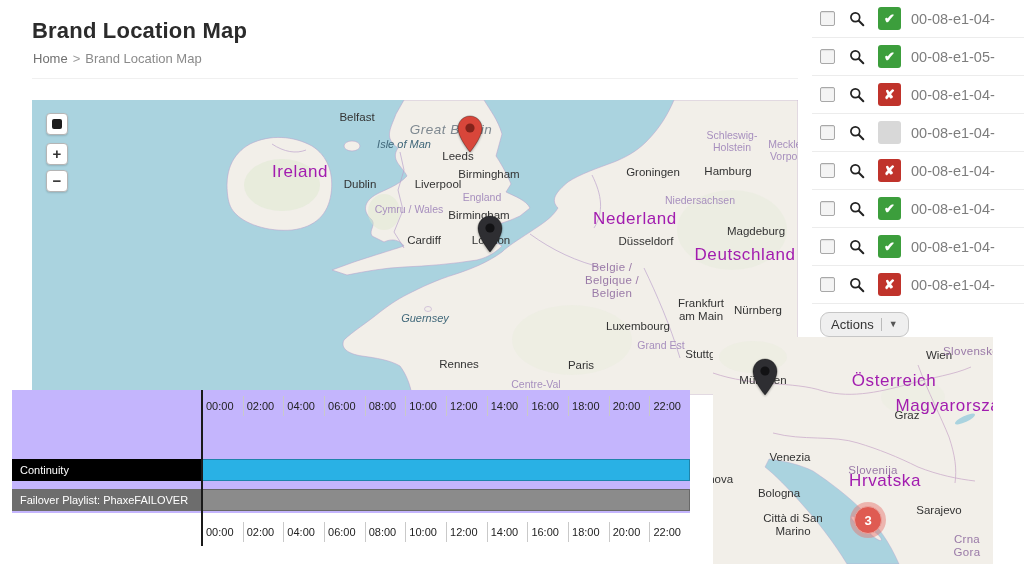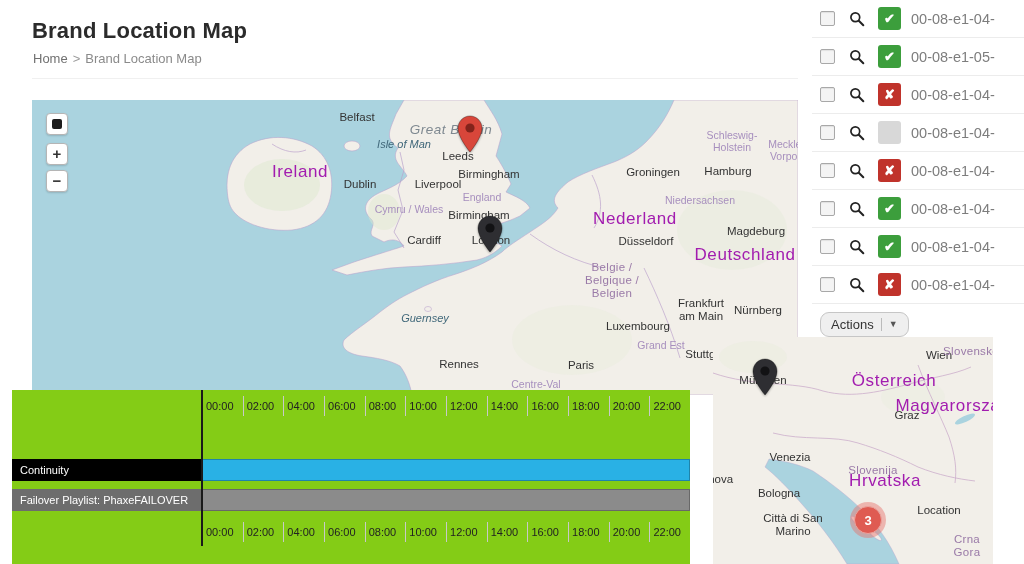--- a/index.html
+++ b/index.html
@@ -62,21 +62,21 @@
   .badge.fail{background:#c0332b;}
   .badge.none{background:#d8d8d8;}
   .mac{margin-left:10px;font-size:14.5px;color:#7d7d7d;white-space:nowrap;}
   #actions-btn{margin:8px 0 0 8px;background:#efefef;border:1px solid #c6c6c6;
                border-radius:9px;padding:4px 10px;font-size:13px;color:#333;cursor:pointer;
                display:inline-flex;align-items:center;font-family:"Liberation Sans",sans-serif;}
   #actions-btn .caret{font-size:9px;color:#555;border-left:1px solid #bbb;
                       padding-left:7px;margin-left:7px;line-height:13px;}
 
   
-  #timeline{position:absolute;left:12px;top:390px;width:678px;height:174px;z-index:2;background:#84cc16;}
+  #timeline{position:absolute;left:12px;top:390px;width:678px;height:123px;z-index:2;background:#c4b5fd;}
   .tl-times{position:absolute;left:190px;width:488px;height:20px;display:flex;}
   .tl-top{top:6px;}
   .tl-bottom{top:132px;}
   .tcell{flex:1;border-left:1px solid #c9c9c9;padding-left:3px;font-size:11px;
          color:#222;line-height:20px;box-sizing:border-box;overflow:visible;white-space:nowrap;}
   .tl-row{position:absolute;left:0;width:678px;height:22px;}
   .row-stream{top:36px;} .row-cont{top:69px;} .row-fail{top:99px;}
   .tl-label{position:absolute;left:0;top:0;width:190px;height:22px;box-sizing:border-box;
             color:#fff;font-size:11px;line-height:22px;padding-left:8px;overflow:hidden;white-space:nowrap;}
   .tl-bar{position:absolute;left:190px;top:0;width:488px;height:22px;box-sizing:border-box;
@@ -339,21 +339,21 @@
         <span class="mlabel city" style="left: 50px; top: 44px;">München</span>
         <span class="mlabel city" style="left: 226px; top: 19px;">Wien</span>
         <span class="mlabel country2" style="left: 258px; top: 15px;">Slovensko</span>
         <span class="mlabel country" style="left: 181px; top: 44px;">Österreich</span>
         <span class="mlabel country" style="left: 240px; top: 69px;">Magyarország</span>
         <span class="mlabel city" style="left: 194px; top: 79px;">Graz</span>
         <span class="mlabel country2" style="left: 160px; top: 104px; margin-top: 30px;">Slovenija</span>
         <span class="mlabel city" style="left: 77px; top: 121px;">Venezia</span>
         <span class="mlabel city" style="left: 66px; top: 157px;">Bologna</span>
         <span class="mlabel country" style="left: 172px; top: 144px;">Hrvatska</span>
-        <span class="mlabel city" style="left: 226px; top: 174px;">Location</span>
+        <span class="mlabel city" style="left: 226px; top: 174px;">Sarajevo</span>
         <span class="mlabel city" style="left: 80px; top: 188px;">Città di San
 Marino</span>
         <span class="mlabel country2" style="left: 254px; top: 209px;">Crna Gora</span>
         <span class="mlabel city" style="left: 0px; top: 143px;">Genova</span>
       </div>
     <div class="pins" id="alps-pins">
         <div class="pin" style="left: 39px; top: 21px;"><svg width="26" height="38" viewBox="0 0 26 38">
             <path d="M13 1C6.4 1 1 6.5 1 13.2 1 22.8 13 37 13 37s12-14.2 12-23.8C25 6.5 19.6 1 13 1z" fill="#2e2e32" stroke="rgba(0,0,0,0.3)"></path>
             <circle cx="13" cy="13" r="4.6" fill="#121214"></circle>
           </svg></div>

